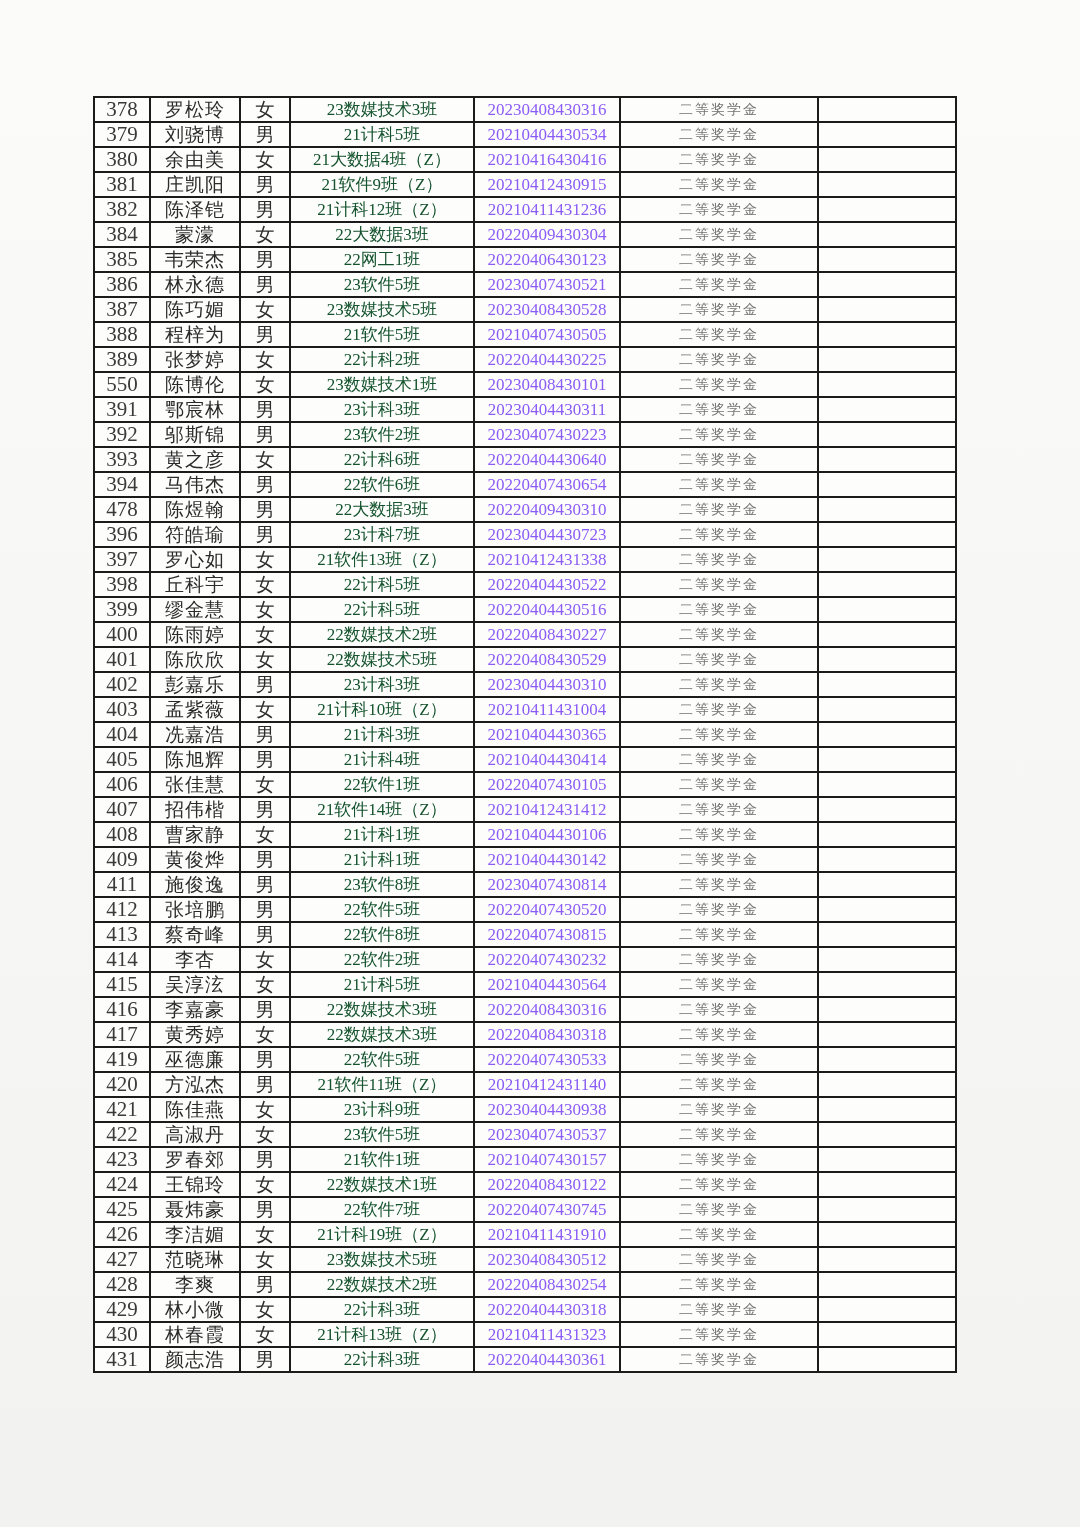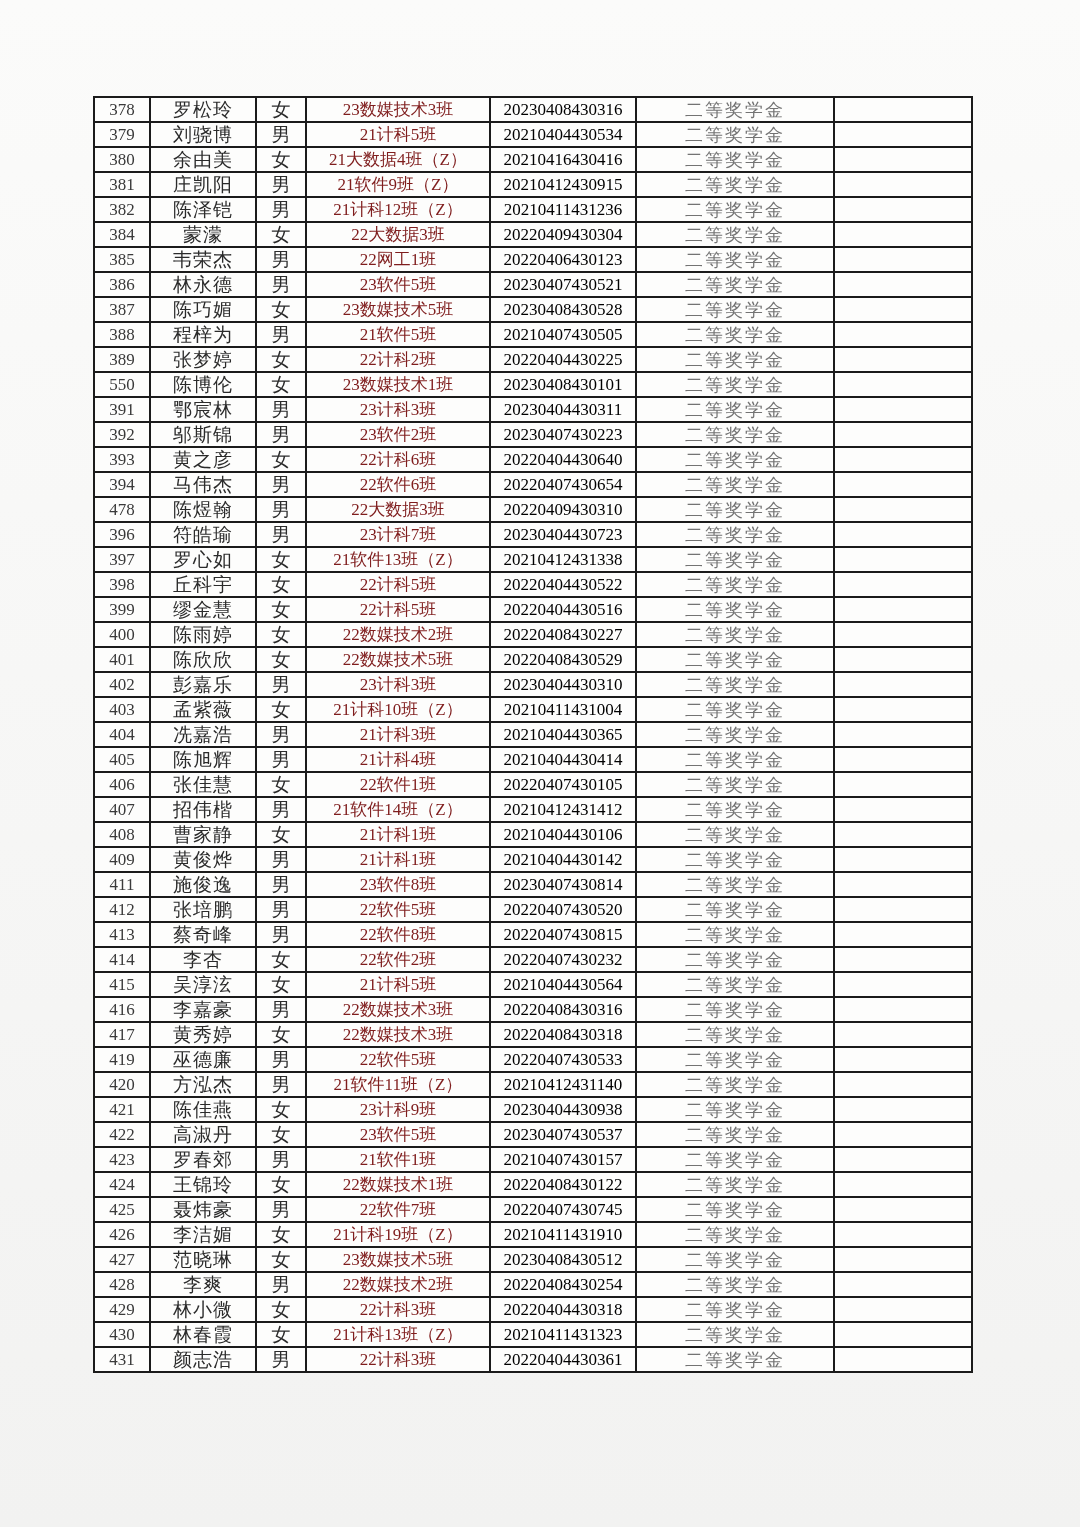--- a/index.html
+++ b/index.html
@@ -29,26 +29,26 @@
     border: 2px solid #1b1b1b;
     height: 25px;
     box-sizing: border-box;
     padding: 0 2px;
     text-align: center;
     vertical-align: middle;
     white-space: nowrap;
     overflow: hidden;
     line-height: 1;
   }
-  .c-no     { width: 56px;  font-size: 17px; color: #3a3a3a; }
-  .c-name   { width: 106px;  font-size: 19px; color: #2b2b2b; letter-spacing: 1px; }
+  .c-no     { width: 56px;  font-size: 21px; color: #3a3a3a; }
+  .c-name   { width: 90px;  font-size: 19px; color: #2b2b2b; letter-spacing: 1px; }
   .c-gender { width: 50px;  font-size: 19px; color: #2b2b2b; }
-  .c-class  { width: 184px; font-size: 17px; color: #7f1d1d; margin-top: 12px; }
-  .c-id     { width: 146px; font-size: 17px; color: #000000; }
-  .c-award  { width: 198px; font-size: 18px; color: #737373; letter-spacing: 2px; }
+  .c-class  { width: 184px; font-size: 17px; color: #14532d; margin-top: 12px; }
+  .c-id     { width: 146px; font-size: 17px; color: #8b5cf6; }
+  .c-award  { width: 198px; font-size: 14px; color: #737373; letter-spacing: 2px; }
   .c-note   { width: 138px; }
 </style>
 </head>
 <body>
 
 <div class="table-wrap">
   <table class="roster">
     <tbody>
   <tr>
     <td class="c-no">378</td>

